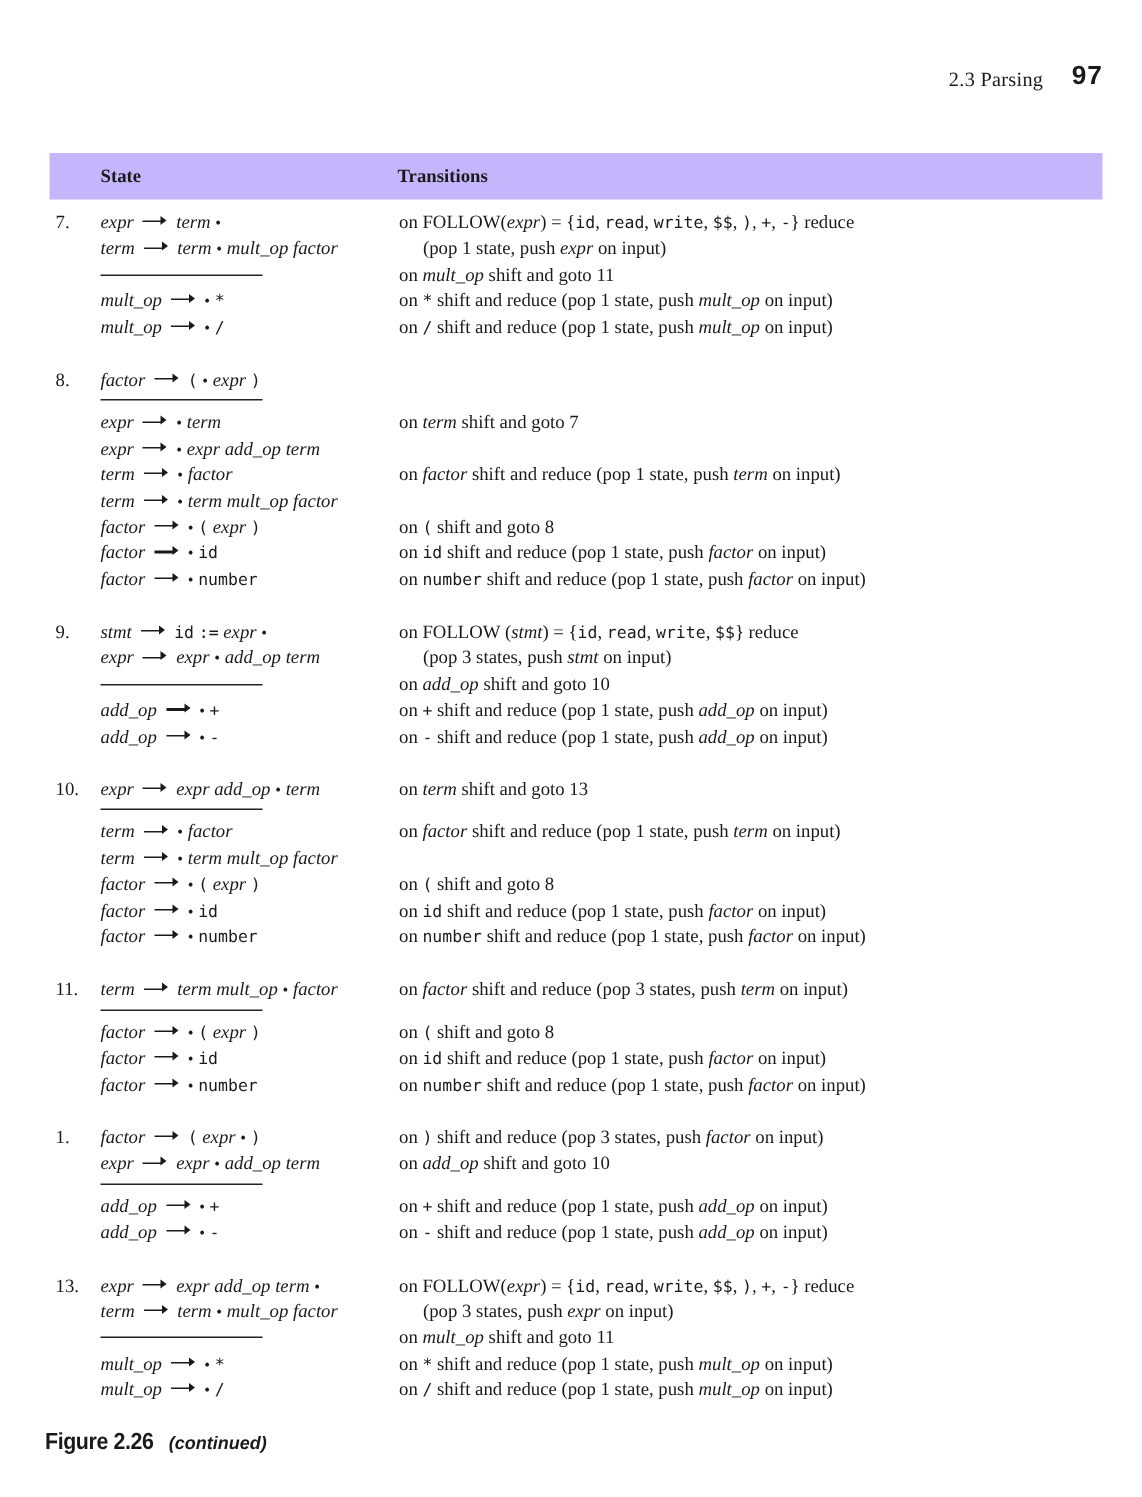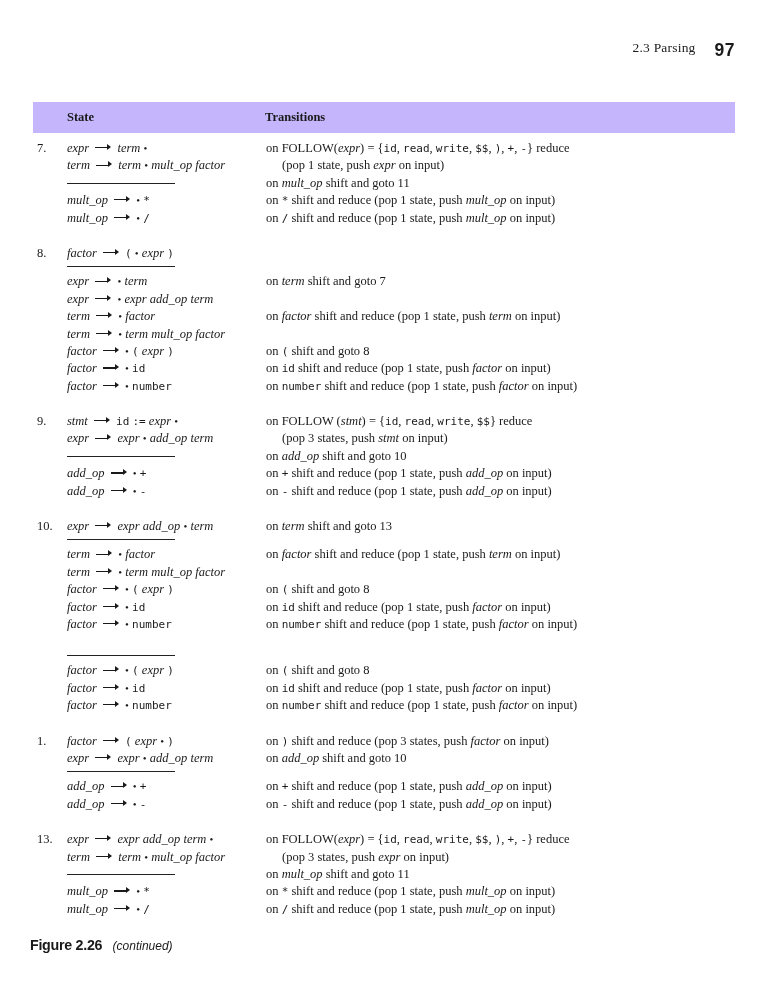--- a/index.html
+++ b/index.html
@@ -3,21 +3,21 @@
 <meta charset="utf-8">
 <title>2.3 Parsing — p.97</title>
 <style>
   html,body{margin:0;padding:0;}
   body{
     width:761px;height:998px;overflow:hidden;
     background:#ffffff;color:#1a1a1a;
     font-family:"Liberation Serif","DejaVu Serif",serif;
   }
   
-  .page-header{display:flex;justify-content:flex-end;align-items:flex-start;gap:19px;margin:40px 26px 0 0;}
+  .page-header{display:flex;justify-content:flex-end;align-items:flex-end;gap:19px;margin:40px 26px 0 0;}
   .section{font-size:13.5px;letter-spacing:.2px;}
   .pagenum{font-family:Liberation Sans, sans-serif;font-weight:bold;font-size:17.5px;letter-spacing:.5px;}
   
   .thead{margin:41px 0 0 33px;width:702px;height:31px;background:#c4b5fd;display:flex;align-items:center;
          font-weight:700;font-size:12.5px;}
   .th-state{margin-left:34px;width:198px;}
   
   #states{margin:7px 0 0 37px;}
   .state-block{margin-bottom:18px;}
   .row{display:flex;height:17.4px;line-height:17.4px;font-size:12.5px;}
@@ -33,21 +33,21 @@
   .row.slim .sepline{margin-top:4px;}
   
   .arrow{display:inline-block;width:16px;height:9px;position:relative;margin:0 3px;}
   .arrow::before{content:"";position:absolute;left:0;top:4.2px;width:13px;height:1.1px;background:currentColor;}
   .arrow::after{content:"";position:absolute;right:0;top:1px;width:0;height:0;
                 border-left:4.5px solid currentColor;border-top:3.5px solid transparent;border-bottom:3.5px solid transparent;}
   
   .caption{display:flex;align-items:baseline;gap:4px;margin:0 0 0 30px;}
   .cap-label{font-family:"Liberation Sans",sans-serif;font-weight:700;font-size:15.5px;letter-spacing:-.3px;
              display:inline-block;transform:scaleX(.92);transform-origin:left bottom;}
-  .cap-note{font-family:"Liberation Sans",sans-serif;font-style:italic;font-size:12px;}
+  .cap-note{font-family:"Liberation Sans",sans-serif;font-style:italic;font-size:12px;font-weight:bold;}
 </style>
 </head>
 <body>
 
 <div class="page-header">
   <span class="section">2.3 Parsing</span>
   <span class="pagenum">97</span>
 </div>
 
 <div class="thead">
@@ -195,20 +195,25 @@
         <div class="c-left"><span class="nt">factor</span> <span class="arrow"></span> <span class="dot">•</span> <span class="tt">id</span></div>
         <div class="c-right">on <span class="tt">id</span> shift and reduce (pop 1 state, push <span class="nt">factor</span> on input)</div>
       </div>
       <div class="row">
         <div class="c-num"></div>
         <div class="c-left"><span class="nt">factor</span> <span class="arrow"></span> <span class="dot">•</span> <span class="tt">number</span></div>
         <div class="c-right">on <span class="tt">number</span> shift and reduce (pop 1 state, push <span class="nt">factor</span> on input)</div>
       </div>
     </div>
     <div class="state-block">
+      <div class="row">
+        <div class="c-num">11.</div>
+        <div class="c-left"><span class="nt">term</span> <span class="arrow"></span> <span class="nt">term</span> <span class="nt">mult_op</span> <span class="dot">•</span> <span class="nt">factor</span></div>
+        <div class="c-right">on <span class="nt">factor</span> shift and reduce (pop 3 states, push <span class="nt">term</span> on input)</div>
+      </div>
       <div class="row slim">
         <div class="c-num"></div>
         <div class="c-left">
           <div class="sepline"></div>
         </div>
         <div class="c-right"></div>
       </div>
       <div class="row">
         <div class="c-num"></div>
         <div class="c-left"><span class="nt">factor</span> <span class="arrow"></span> <span class="dot">•</span> <span class="tt">(</span> <span class="nt">expr</span> <span class="tt">)</span></div>

